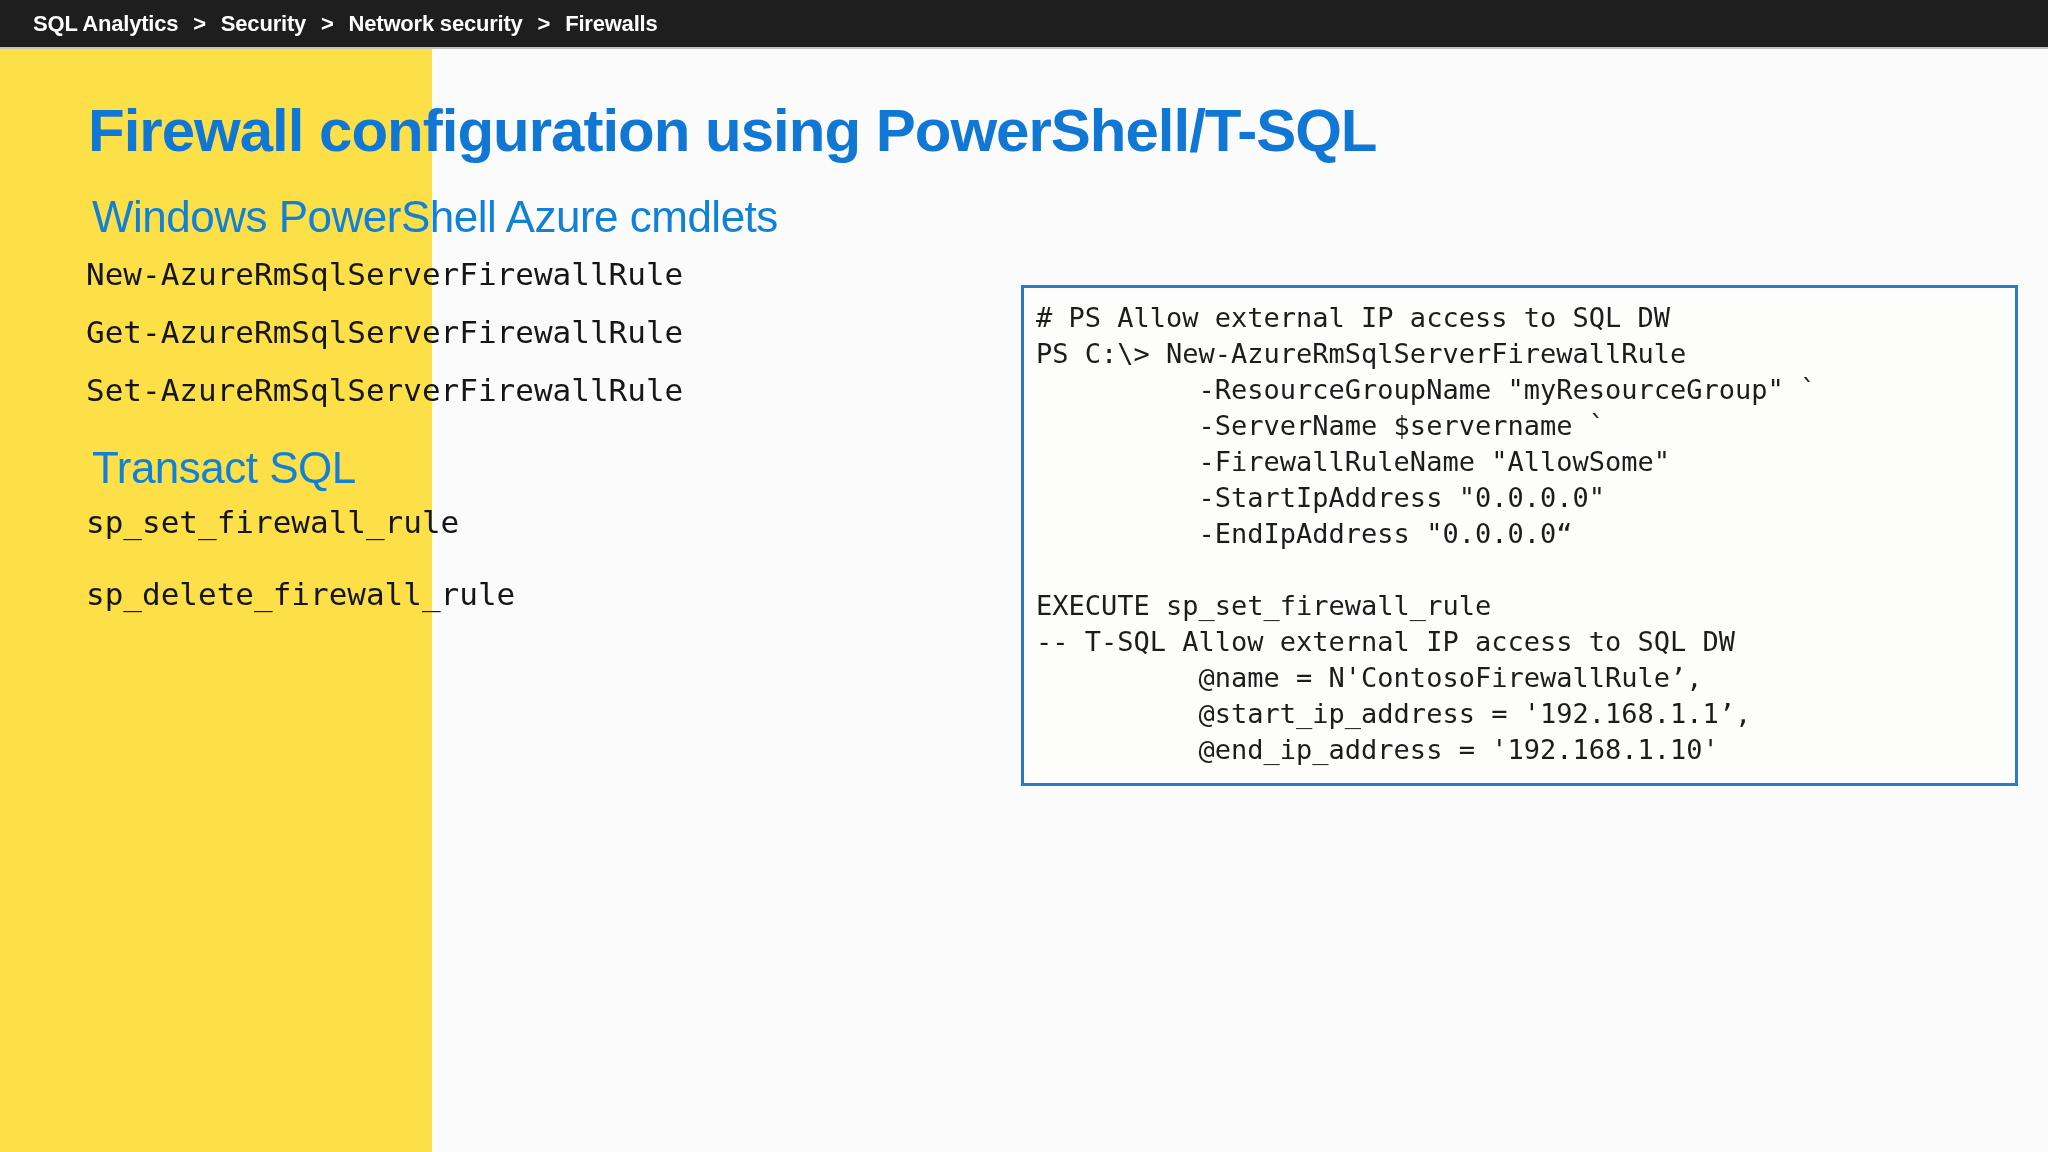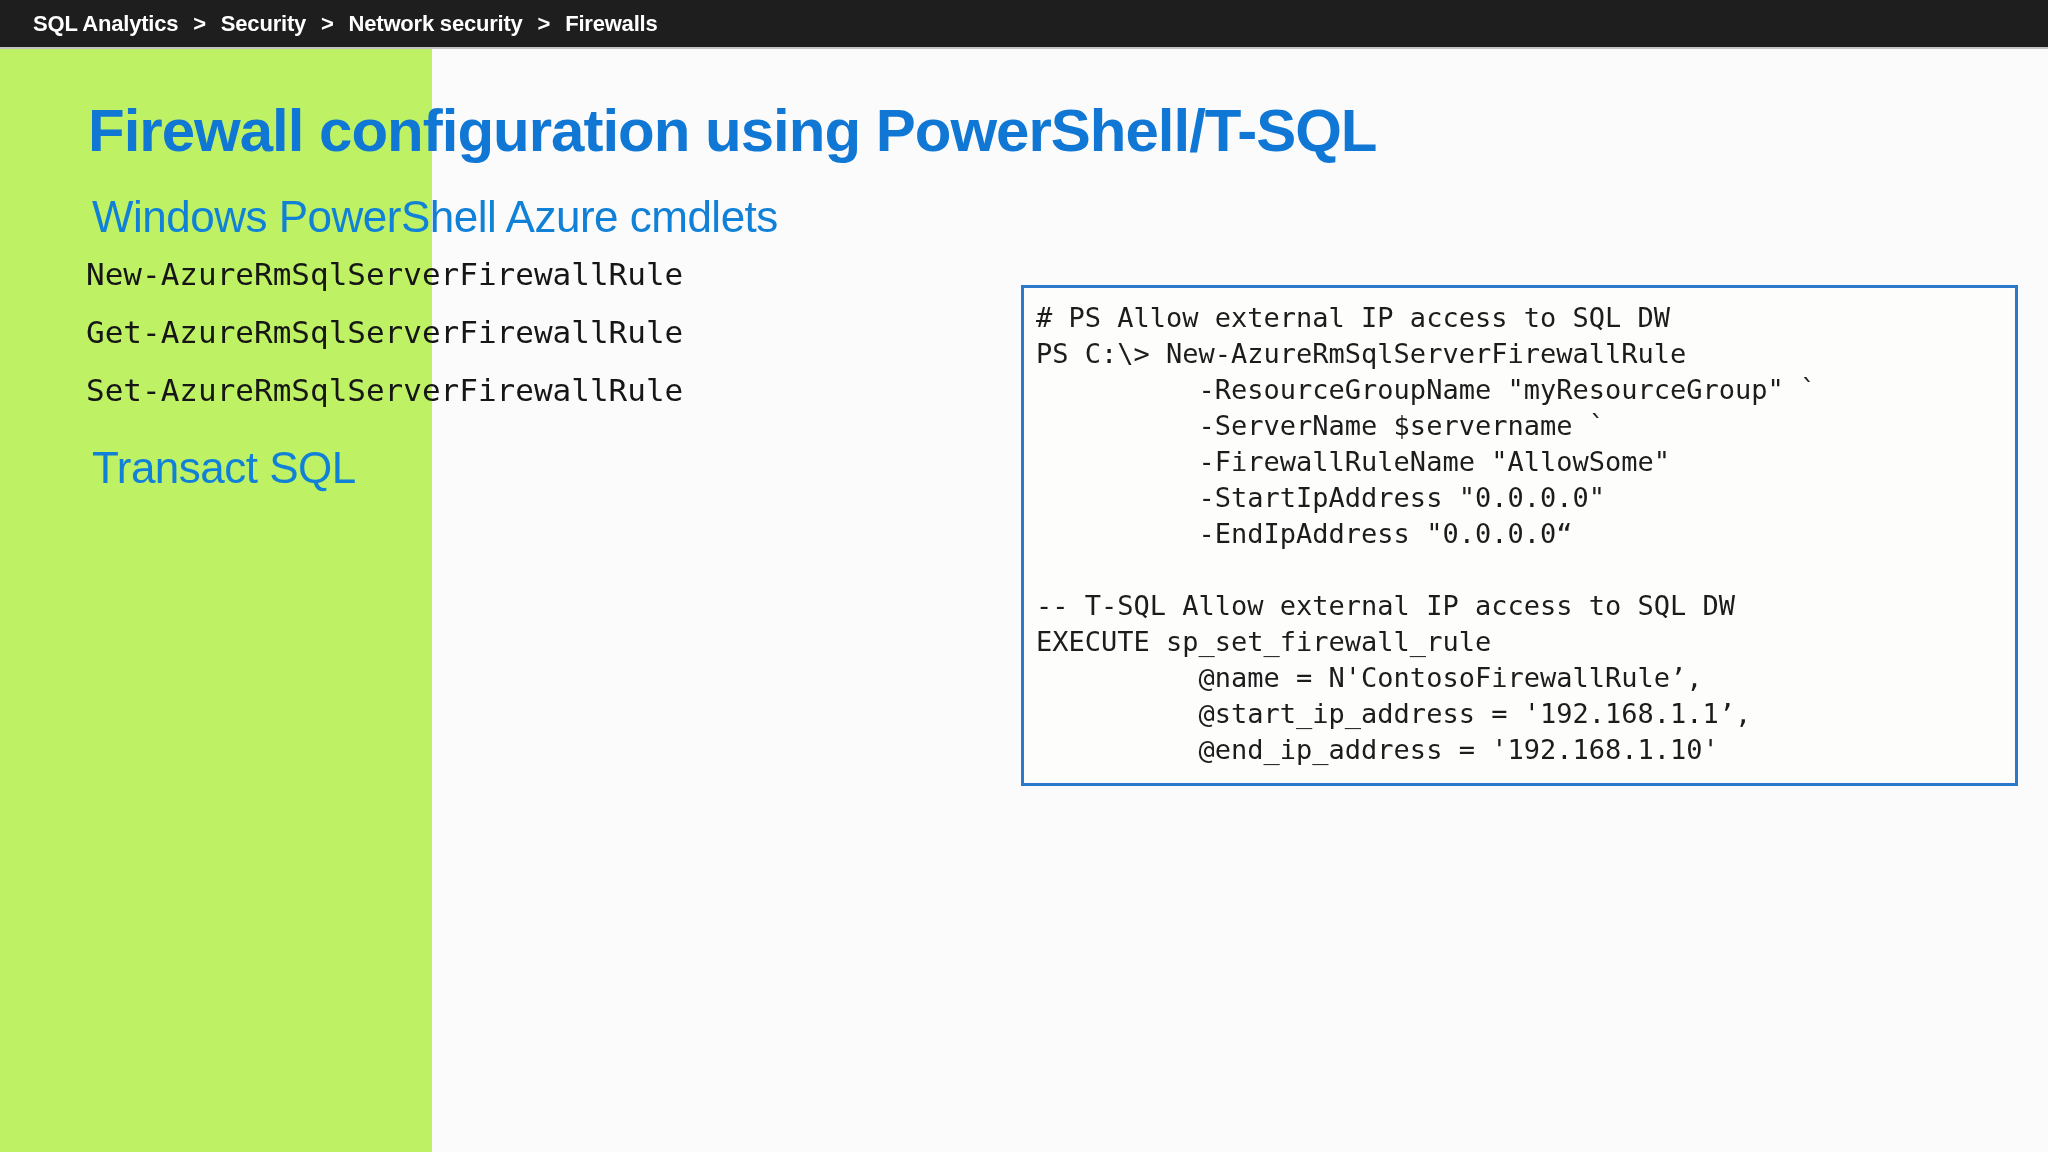--- a/index.html
+++ b/index.html
@@ -1,18 +1,18 @@
 <!DOCTYPE html>
 <html style="--accent_blue: #1078d4; --heading_blue: #1181d8; --topbar_bg: #1e1e1e; --topbar_text: #ffffff; --code_border: #2b79cb; --code_bg: #fdfefc; --code_text: #1c1c1c; --mono_text: #161616;"><head>
 <meta charset="utf-8">
 <style>
   html,body{margin:0;padding:0;}
   .screen{
     position:relative; width:2048px; height:1152px; overflow:hidden;
-    background:#bef264;
+    background:#fde047;
     font-family:"Liberation Sans", sans-serif;
   }
   
   .topbar{
     position:absolute; left:0; top:0; width:2048px; height:47px;
     background:var(--topbar_bg,#1e1e1e);
     border-bottom:2px solid #c2c2c2;
     box-sizing:content-box;
     display:flex; align-items:center;
     padding-left:33px;
@@ -110,34 +110,39 @@
 
     <div class="cmdlet-list mono">
 
     <div class="mono-line">New-AzureRmSqlServerFirewallRule</div>
         <div class="mono-line">Get-AzureRmSqlServerFirewallRule</div>
         <div class="mono-line">Set-AzureRmSqlServerFirewallRule</div>
       </div>
 
     <h2 class="sec-heading tsql-heading">Transact SQL</h2>
 
+    <div class="sp-list mono">
+
+    <div class="mono-line">sp_set_firewall_rule</div>
+        <div class="mono-line">sp_delete_firewall_rule</div>
+      </div>
 
     <section class="code-panel">
       <div class="code">
 
       <div class="code-line"># PS Allow external IP access to SQL DW</div>
           <div class="code-line">PS C:\&gt; New-AzureRmSqlServerFirewallRule</div>
           <div class="code-line">          -ResourceGroupName "myResourceGroup" `</div>
           <div class="code-line">          -ServerName $servername `</div>
           <div class="code-line">          -FirewallRuleName "AllowSome"</div>
           <div class="code-line">          -StartIpAddress "0.0.0.0"</div>
           <div class="code-line">          -EndIpAddress "0.0.0.0“</div>
           <div class="code-line"></div>
+          <div class="code-line">EXECUTE sp_set_firewall_rule</div>
           <div class="code-line">-- T-SQL Allow external IP access to SQL DW</div>
-          <div class="code-line">EXECUTE sp_set_firewall_rule</div>
           <div class="code-line">          @name = N'ContosoFirewallRule’,</div>
           <div class="code-line">          @start_ip_address = '192.168.1.1’,</div>
           <div class="code-line">          @end_ip_address = '192.168.1.10'</div>
         </div>
     </section>
 
   </main>
 </div>
 
 </body></html>

